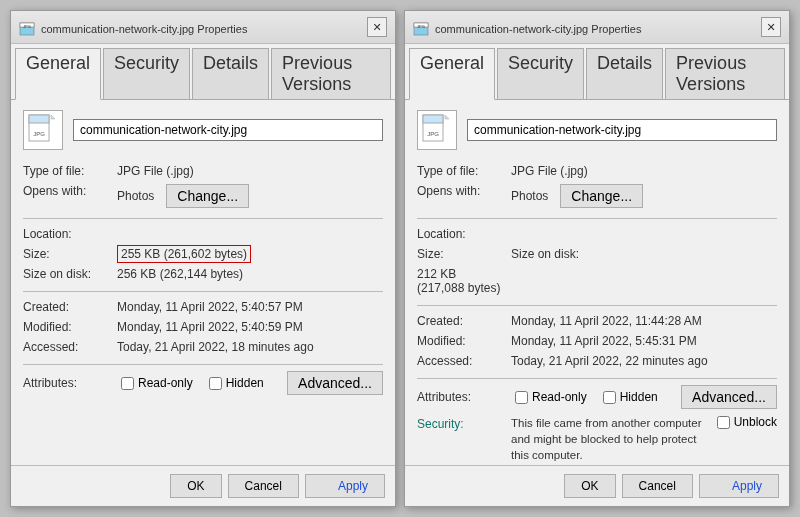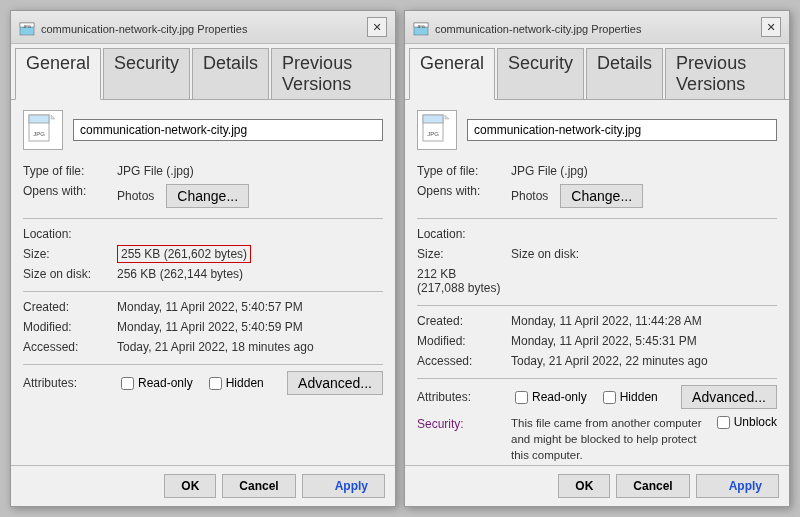--- a/index.html
+++ b/index.html
@@ -184,21 +184,21 @@
 
     .security-row {
       display: flex;
       align-items: flex-start;
       gap: 4px;
       margin-top: 6px;
     }
 
     .security-label {
       min-width: 90px;
-      color: #701a75;
+      color: #0f766e;
       padding-top: 2px;
     }
 
     .security-text {
       flex: 1;
       color: #333;
       line-height: 1.4;
       font-size: 11.5px;
     }
 
@@ -217,21 +217,20 @@
       background: #f0f0f0;
     }
 
     .footer-btn {
       padding: 4px 16px;
       background: #e1e1e1;
       border: 1px solid #adadad;
       cursor: pointer;
       font-size: 12px;
       min-width: 50px;
-      font-weight: bold;
     }
 
     .footer-btn:disabled {
       color: #1d4ed8;
       cursor: default;
       padding-left: 32px;
     }
   </style>
 </head>
 <body>

